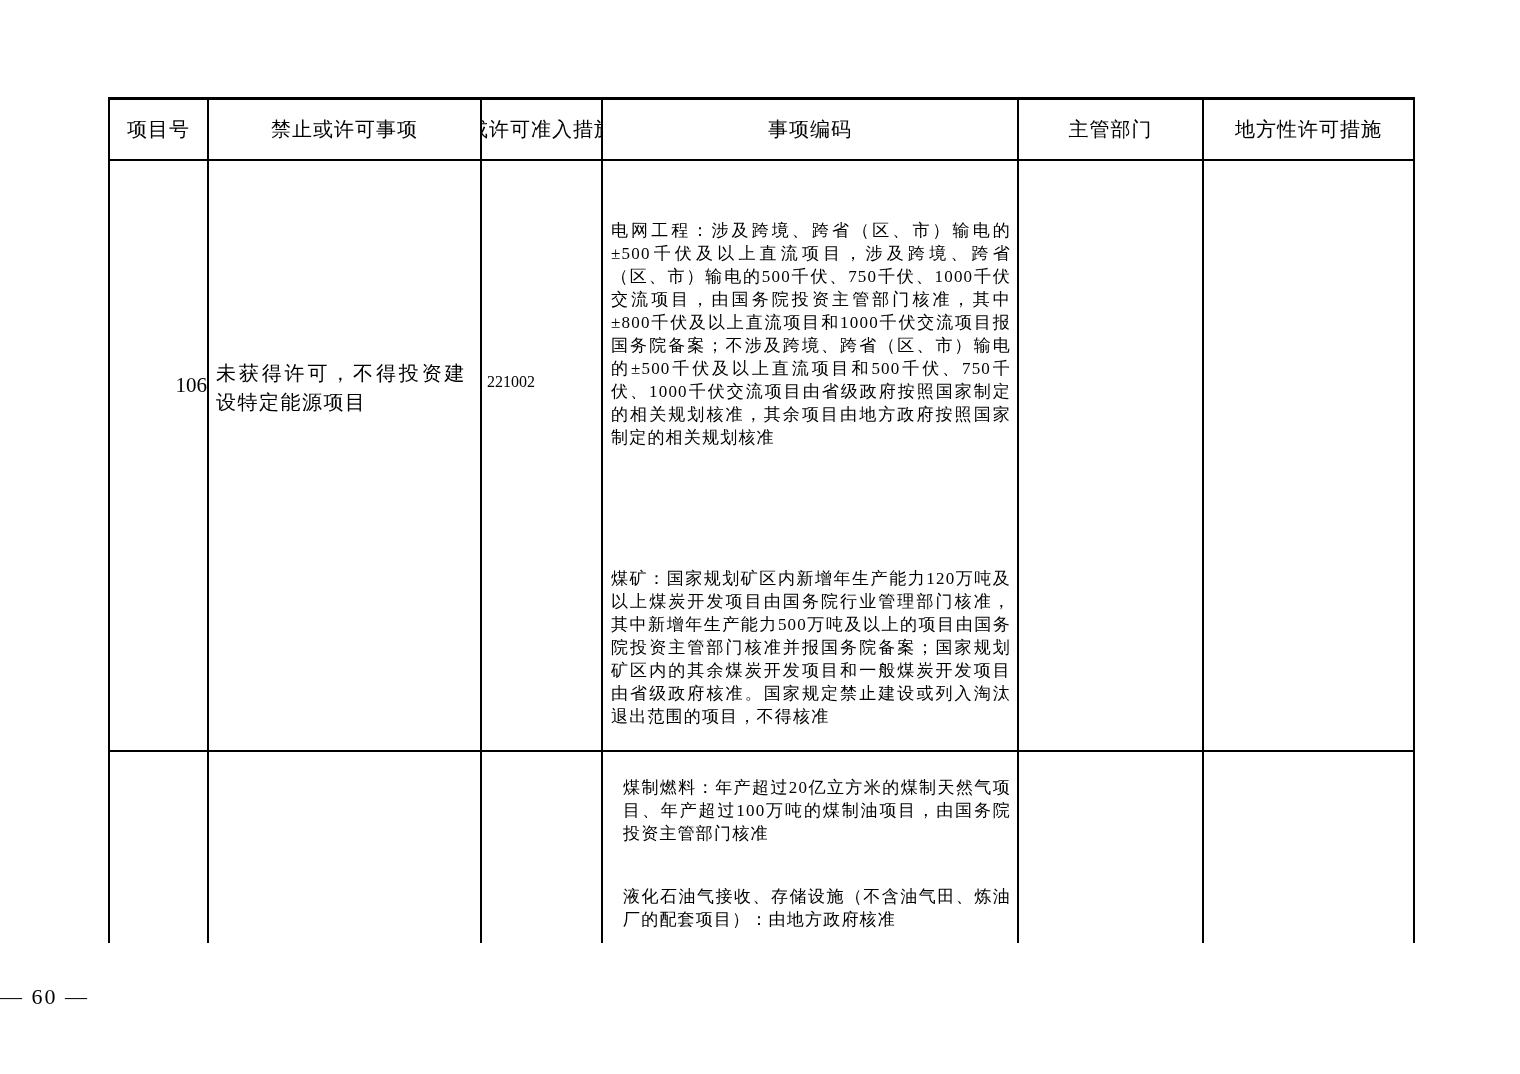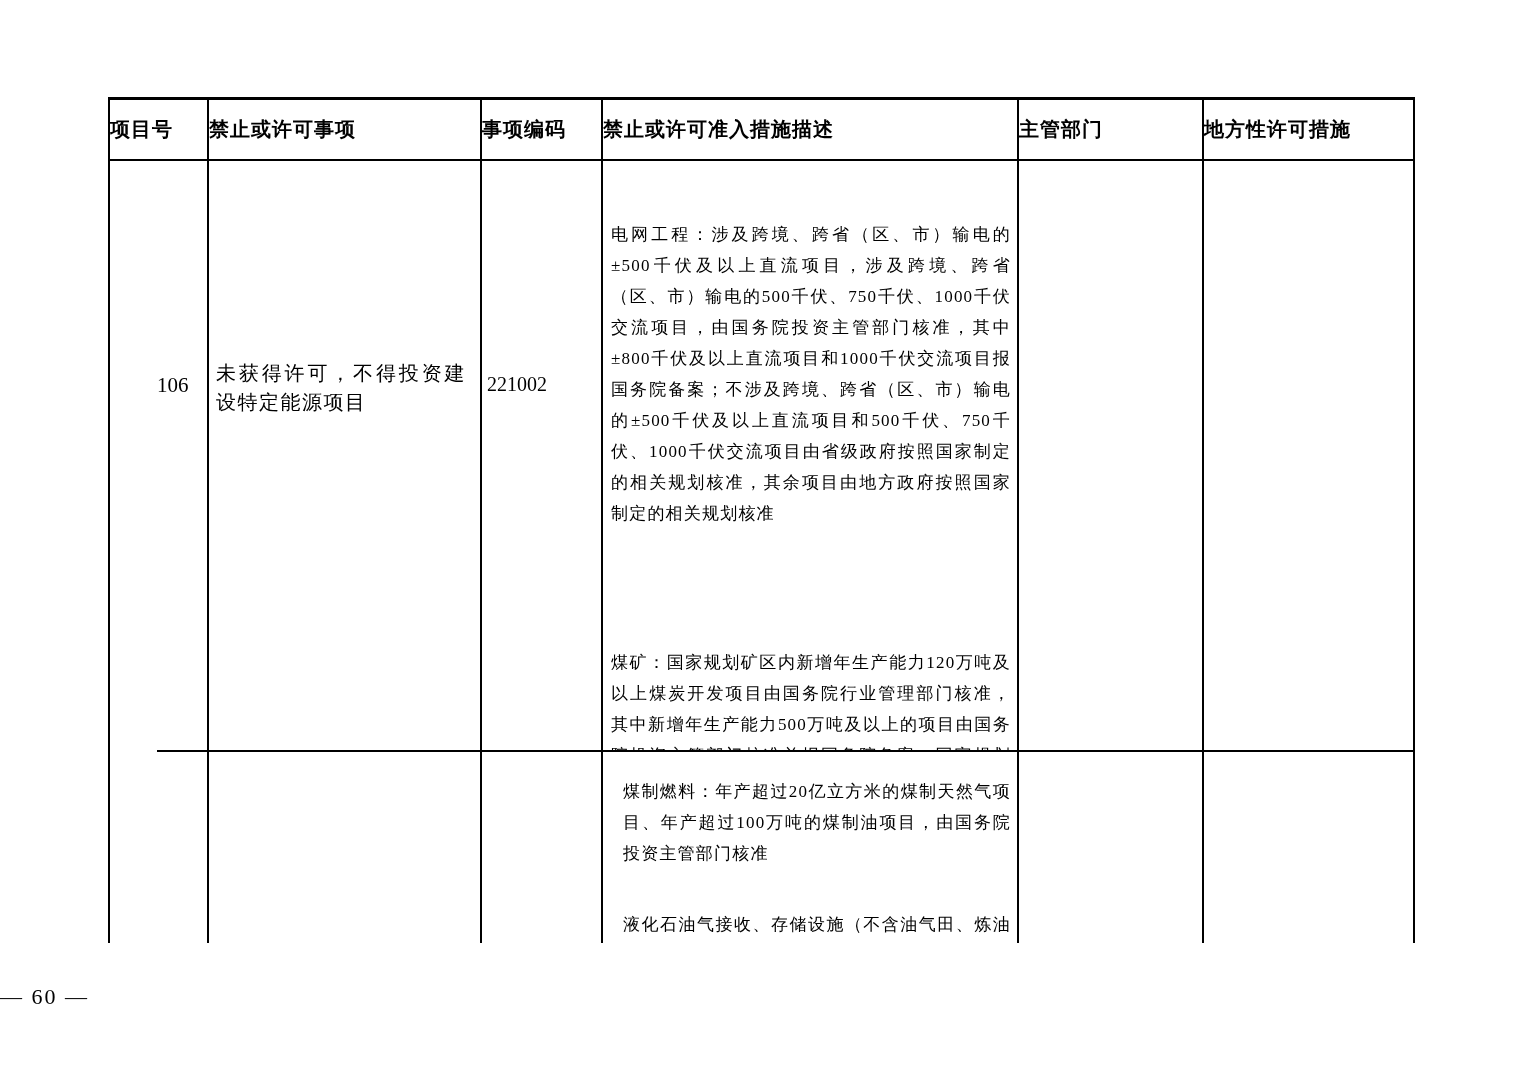--- a/index.html
+++ b/index.html
@@ -27,54 +27,54 @@
   .cell {
     box-sizing: border-box;
     border-right: 2px solid #000;
     border-bottom: 2px solid #000;
     overflow: hidden;
   }
   .cell.cut { border-bottom: none; margin-left: 12px; }
   .th {
     display: flex;
     align-items: center;
-    font-weight: bold;
+    justify-content: center;
+    font-weight: normal;
     font-size: 20px;
     letter-spacing: 1px;
     white-space: nowrap;
   }
   .measures {
     font-size: 17px;
-    line-height: 31px;
+    line-height: 23px;
     letter-spacing: 1.2px;
     text-align: justify;
     text-justify: inter-character;
   }
   .measures p { margin: 0; }
   .r2c4 { padding: 58px 6px 0 8px; }
   .r2c4 p + p { margin-top: 118px; }
   .r3c4 { padding: 24px 6px 0 8px; }
   .r3c4 p + p { margin-top: 40px; }
   .r2c1 {
-    text-align: left;
+    text-align: right;
     padding-top: 212px;
     font-size: 21px;
-    margin-left: 47px;
   }
   .r2c2 {
     padding: 198px 14px 0 7px;
     font-size: 20px;
     line-height: 29px;
     letter-spacing: 1.5px;
     text-align: justify;
     text-justify: inter-character;
   }
   .r2c3 {
     padding: 212px 2px 6px 5px;
-    font-size: 20px;
+    font-size: 16px;
   }
   .page-number {
     position: absolute;
     top: 984px;
     left: 0;
     width: 100%;
     text-align: left;
     font-size: 22px;
     letter-spacing: 2px;
   }
@@ -84,24 +84,24 @@
 
 <div class="doc-table">
 
   <div class="cell th">
     <span>项目号</span>
   </div>
   <div class="cell th">
     <span>禁止或许可事项</span>
   </div>
   <div class="cell th">
-    <span>事项编码</span>
+    <span>禁止或许可准入措施描述</span>
   </div>
   <div class="cell th">
-    <span>禁止或许可准入措施描述</span>
+    <span>事项编码</span>
   </div>
   <div class="cell th">
     <span>主管部门</span>
   </div>
   <div class="cell th">
     <span>地方性许可措施</span>
   </div>
 
   <div class="cell r2c1">
     <span>106</span>

